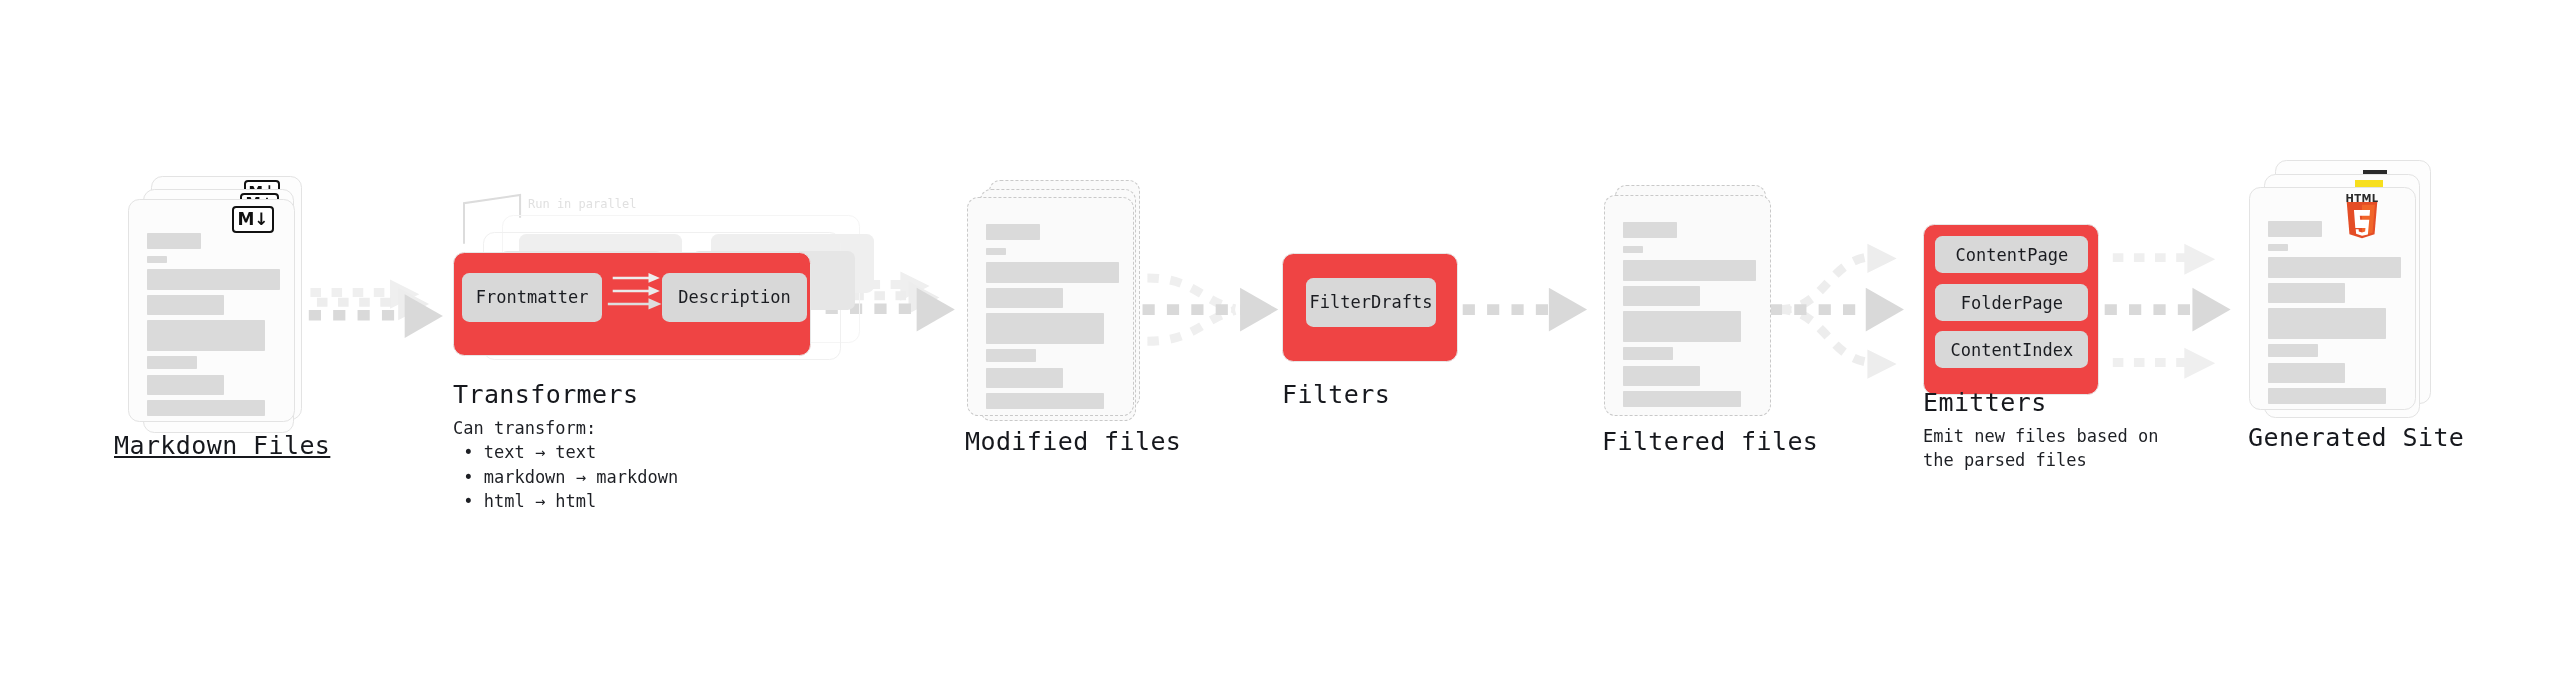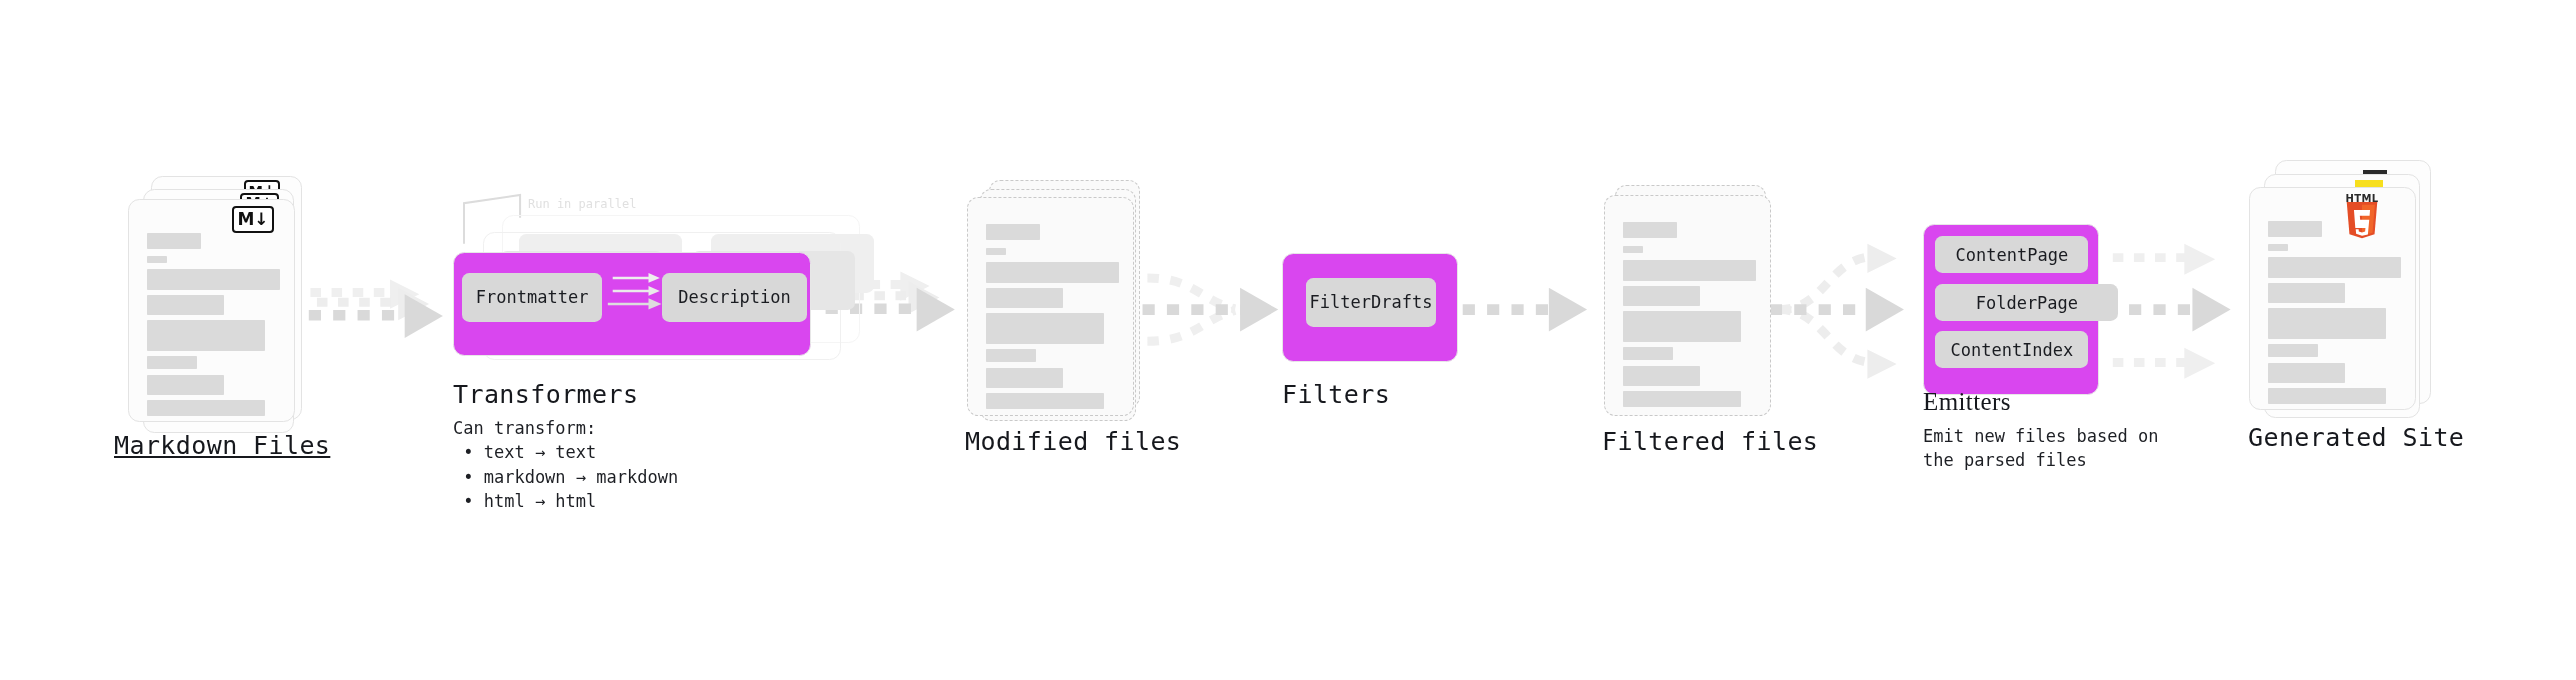--- a/index.html
+++ b/index.html
@@ -60,21 +60,21 @@
     color: #111;
     line-height: 1;
   }
 
   
   .html5 { position: absolute; }
 
   
   .pbox {
     position: absolute;
-    background: #d946ef;
+    background: #ef4444;
     border: 1.6px solid #e7e7e7;
     border-radius: 11.4px;
   }
   .pbox.ghost { background: transparent; border-color: #f0f0f0; }
   .pbox.ghost2 { background: transparent; border-color: #f5f5f5; }
   .chip {
     position: absolute;
     background: #d8d8d8;
     border-radius: 7.3px;
     display: flex; align-items: center; justify-content: center;
@@ -259,28 +259,28 @@
       <div class="bar" style="left:18px; top:170px; width:77px; height:20.3px;"></div>
       <div class="bar" style="left:18px; top:195px; width:118px; height:16.3px;"></div>
     </div>
   </div>
   <div class="stage-title" style="left:1602px; top:427px;">Filtered files</div>
 
   <div class="pbox" style="left:1923px; top:224px; width:176px; height:171px;">
     <div class="chip" style="left:11.4px; top:11.4px; width:153px; height:37px;">
       <span>ContentPage</span>
     </div>
-    <div class="chip" style="left:11.4px; top:59px; width:183px; height:37px;">
+    <div class="chip" style="left:11.4px; top:59px; width:153px; height:37px;">
       <span>FolderPage</span>
     </div>
     <div class="chip" style="left:11.4px; top:106px; width:153px; height:37px;">
       <span>ContentIndex</span>
     </div>
   </div>
-  <div class="stage-title" style="left:1923px; top:388px;font-family:Liberation Serif, serif;">Emitters</div>
+  <div class="stage-title" style="left:1923px; top:388px;">Emitters</div>
   <div class="stage-desc" style="left:1923px; top:424px;">Emit new files based on
 the parsed files</div>
 
   <div class="card-stack">
     <div class="fcard ghost" style="left:2275px; top:160px; width:156px; height:244px;"></div>
 
     <div class="badge" style="left:2363px; top:170px; width:24.4px; height:11.4px;">
       <div style="position:absolute;left:0;top:0;width:24.4px;height:7.3px;background:#2b2b2b;"></div>
       <div style="position:absolute;left:0;top:8.1px;width:24.4px;height:3.3px;background:#264de4;"></div>
     </div>

